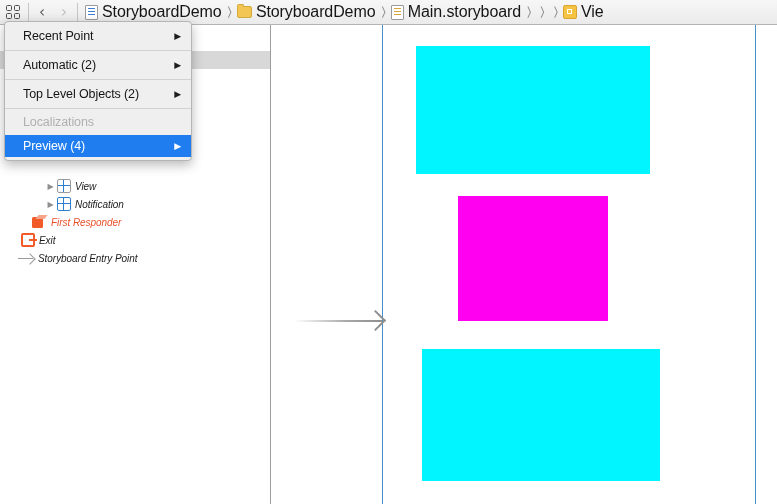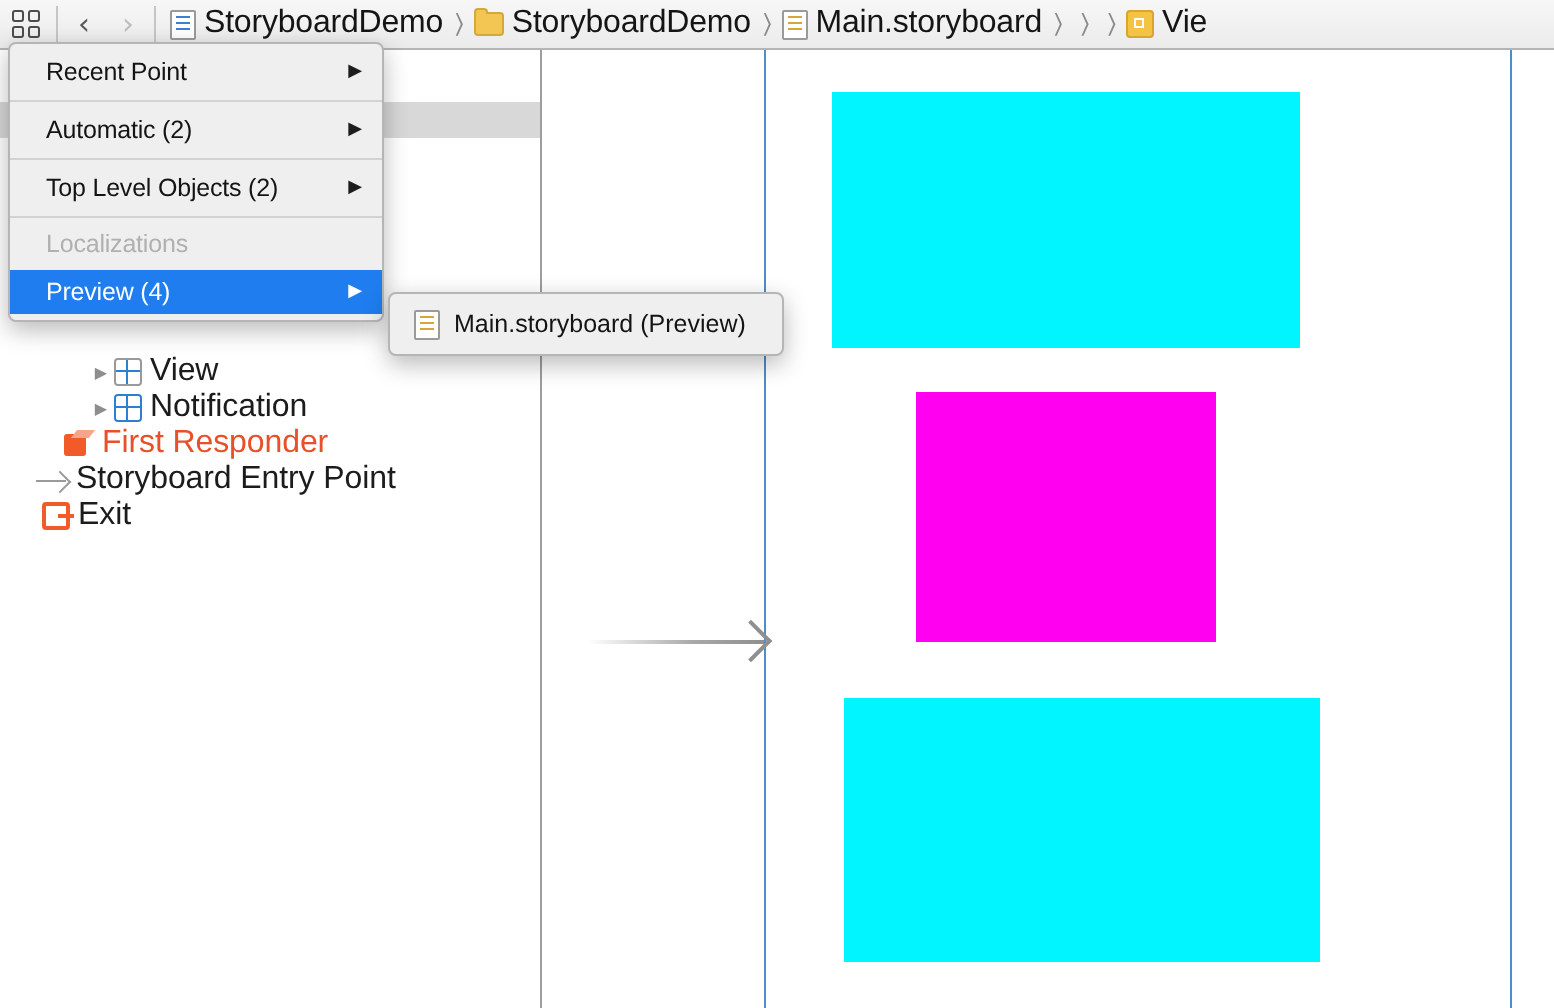--- a/index.html
+++ b/index.html
@@ -196,24 +196,25 @@
     white-space: nowrap;
   }
   .tw {
     width: 13px; flex: none;
     display: flex; align-items: center; justify-content: center;
     color: #8e8e8e;
     font-size: 8px;
     font-family: "DejaVu Sans", sans-serif;
   }
   .tree-label {
-    font-size: 16px;
+    font-size: 10px;
     color: #1c1c1c;
     padding-left: 4px;
     letter-spacing: -0.05px;
+    font-style: italic;
   }
   .ic-constraint {
     width: 14px; height: 14px; flex: none;
     background: #ffffff;
     border: 1.6px solid #2f7fd0;
     border-radius: 2px;
     box-sizing: border-box;
     position: relative;
   }
   .ic-constraint::before {
@@ -440,30 +441,30 @@
         <span class="tw">▶</span>
         <span class="ic ic-constraint"></span>
         <span class="tree-label">Notification</span>
       </div>
 
       <div class="tree-row" style="padding-left:20px;margin-left:12px;">
         <span class="ic ic-fr"></span>
         <span class="tree-label" style="color:#e8502a;">First Responder</span>
       </div>
 
+      <div class="tree-row" style="padding-left:21px;">
+        <span class="ic ic-exit"></span>
+        <span class="tree-label">Exit</span>
+      </div>
+
       <div class="tree-row" style="padding-left:18px;">
         <span class="ic ic-arrow-ep"></span>
         <span class="tree-label" style="padding-left:2px;">Storyboard Entry Point</span>
       </div>
 
-      <div class="tree-row" style="padding-left:21px;">
-        <span class="ic ic-exit"></span>
-        <span class="tree-label">Exit</span>
-      </div>
-
     </div>
   </div>
 
   <div class="canvas">
 
     <div class="guide" style="left:110px;"></div>
     <div class="guide" style="left:483px;"></div>
 
     <div class="seg-arrow" style="left:22px; top:295px; width:88px;">
       <div class="shaft"></div>
@@ -505,20 +506,14 @@
 
     <div class="menu-gap"></div>
 
     <div class="menu-item selected">
       <span>Preview (4)</span>
       <span class="submenu-arrow">▶</span>
     </div>
 
   </div>
 
-  <div class="submenu">
-    <div class="submenu-item">
-      <span class="ic ic-doc yellow"></span>
-      <span>Main.storyboard (Preview)</span>
-    </div>
-  </div>
 
 </div>
 
 </body></html>

